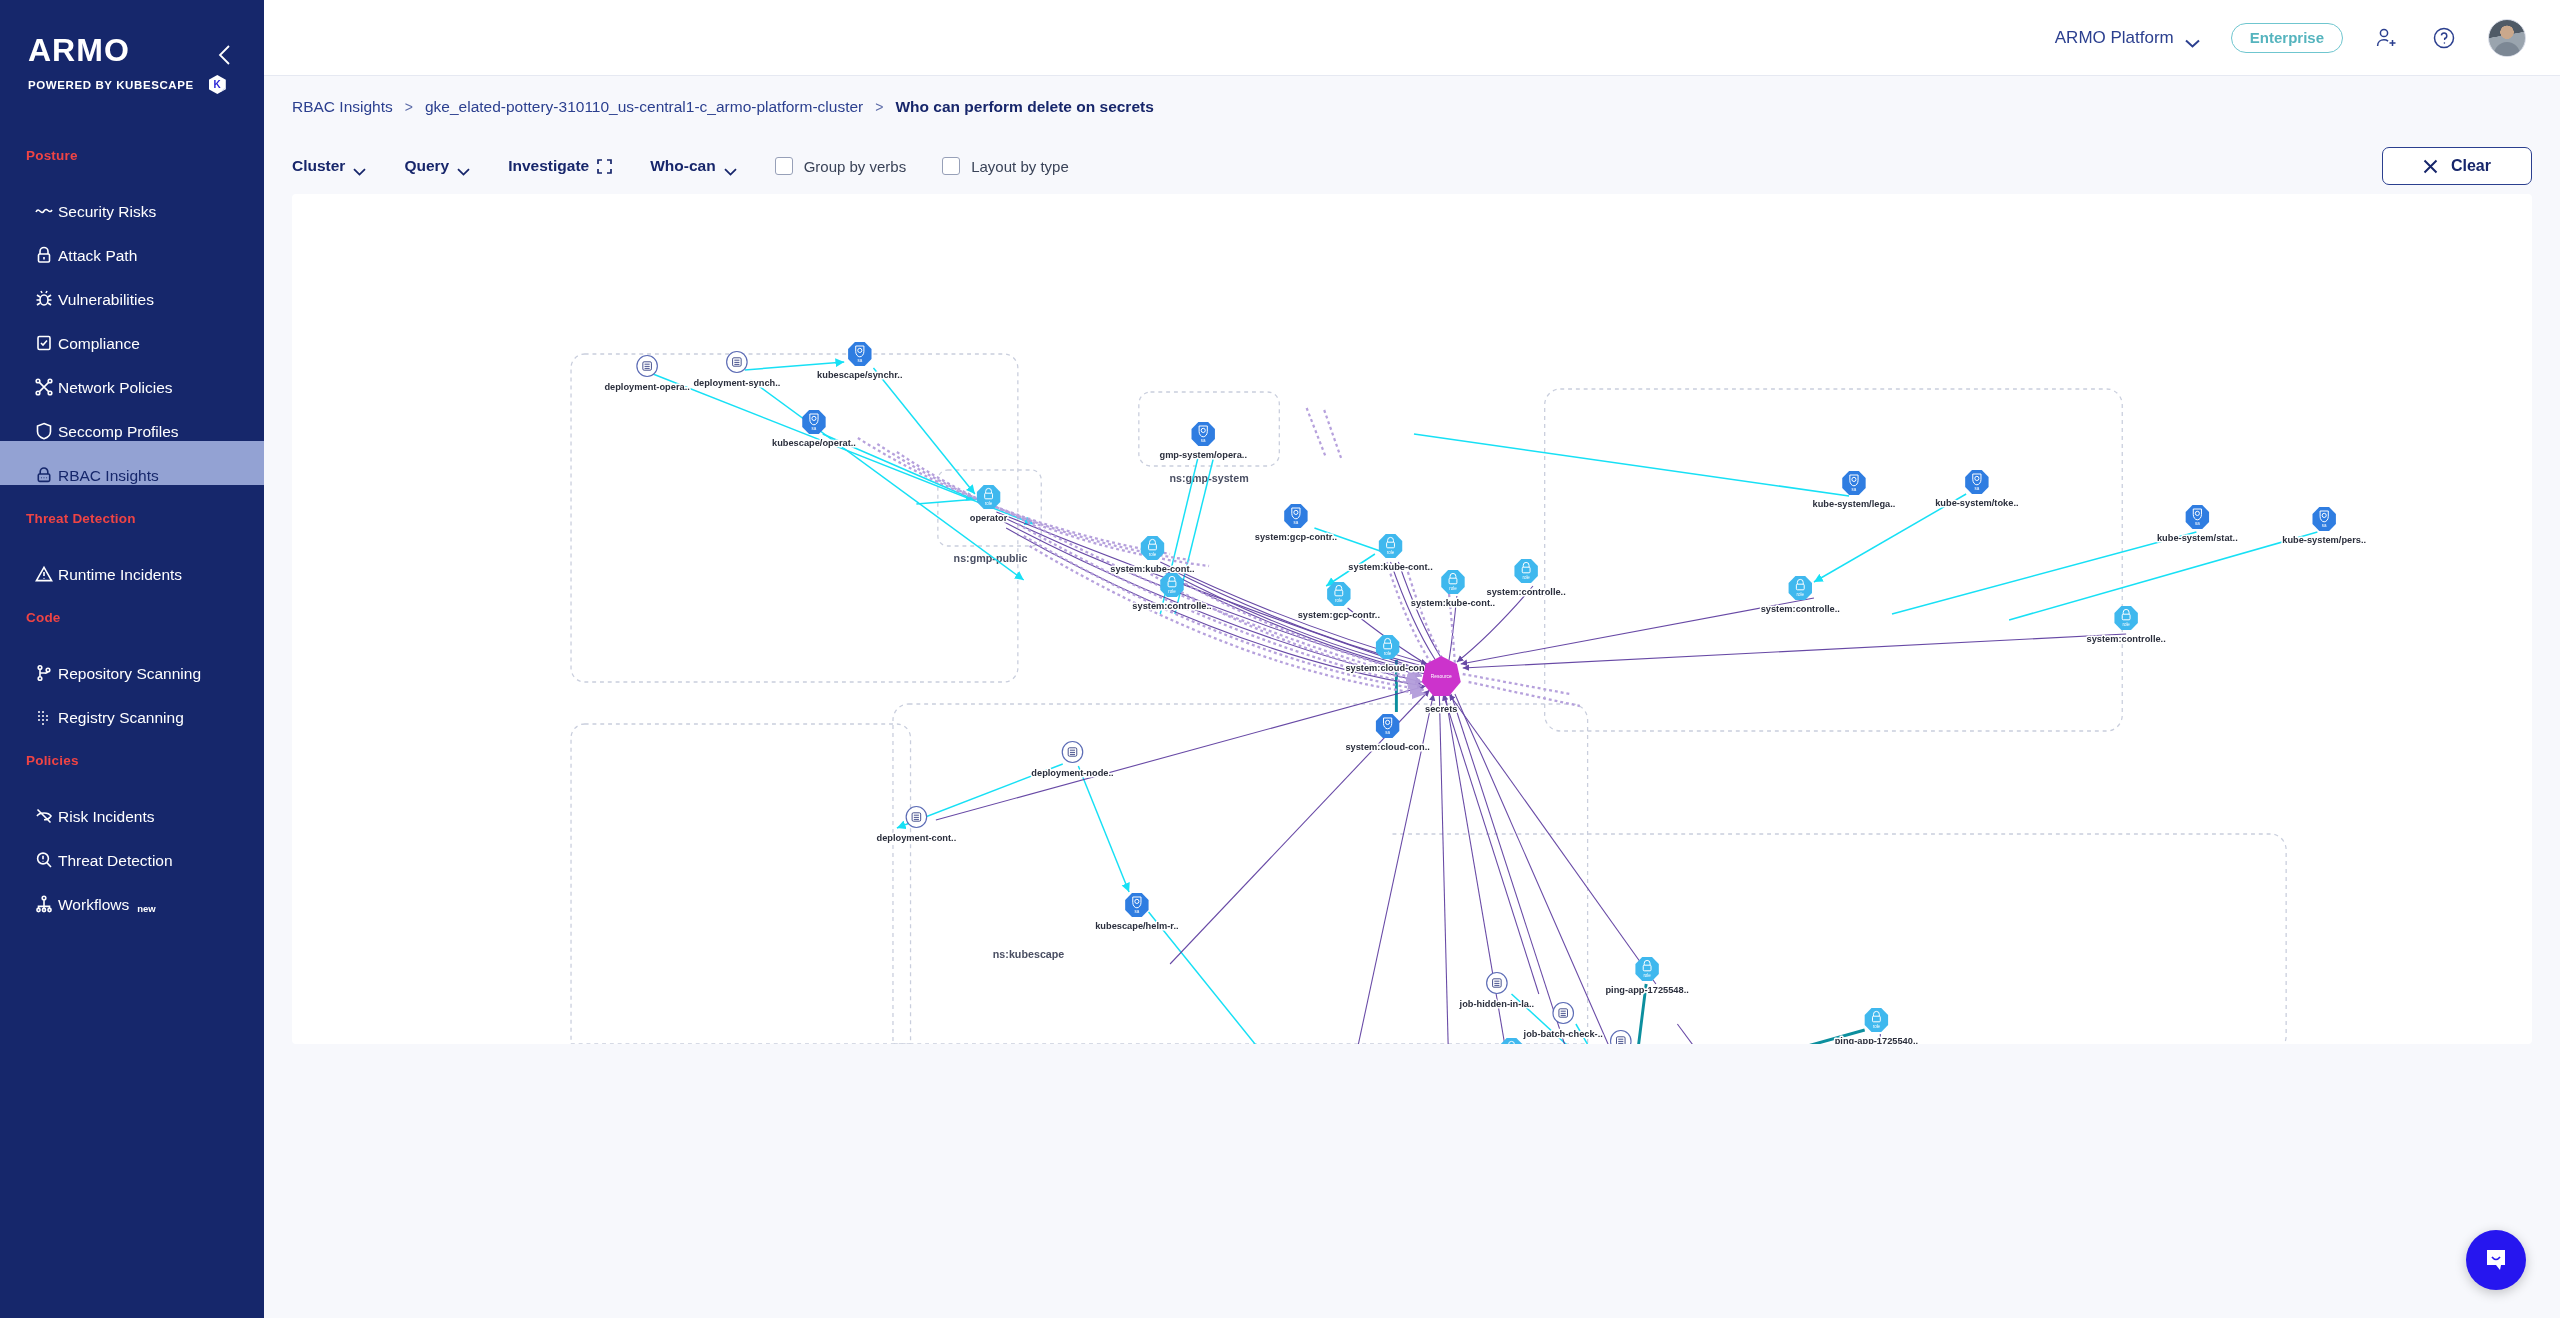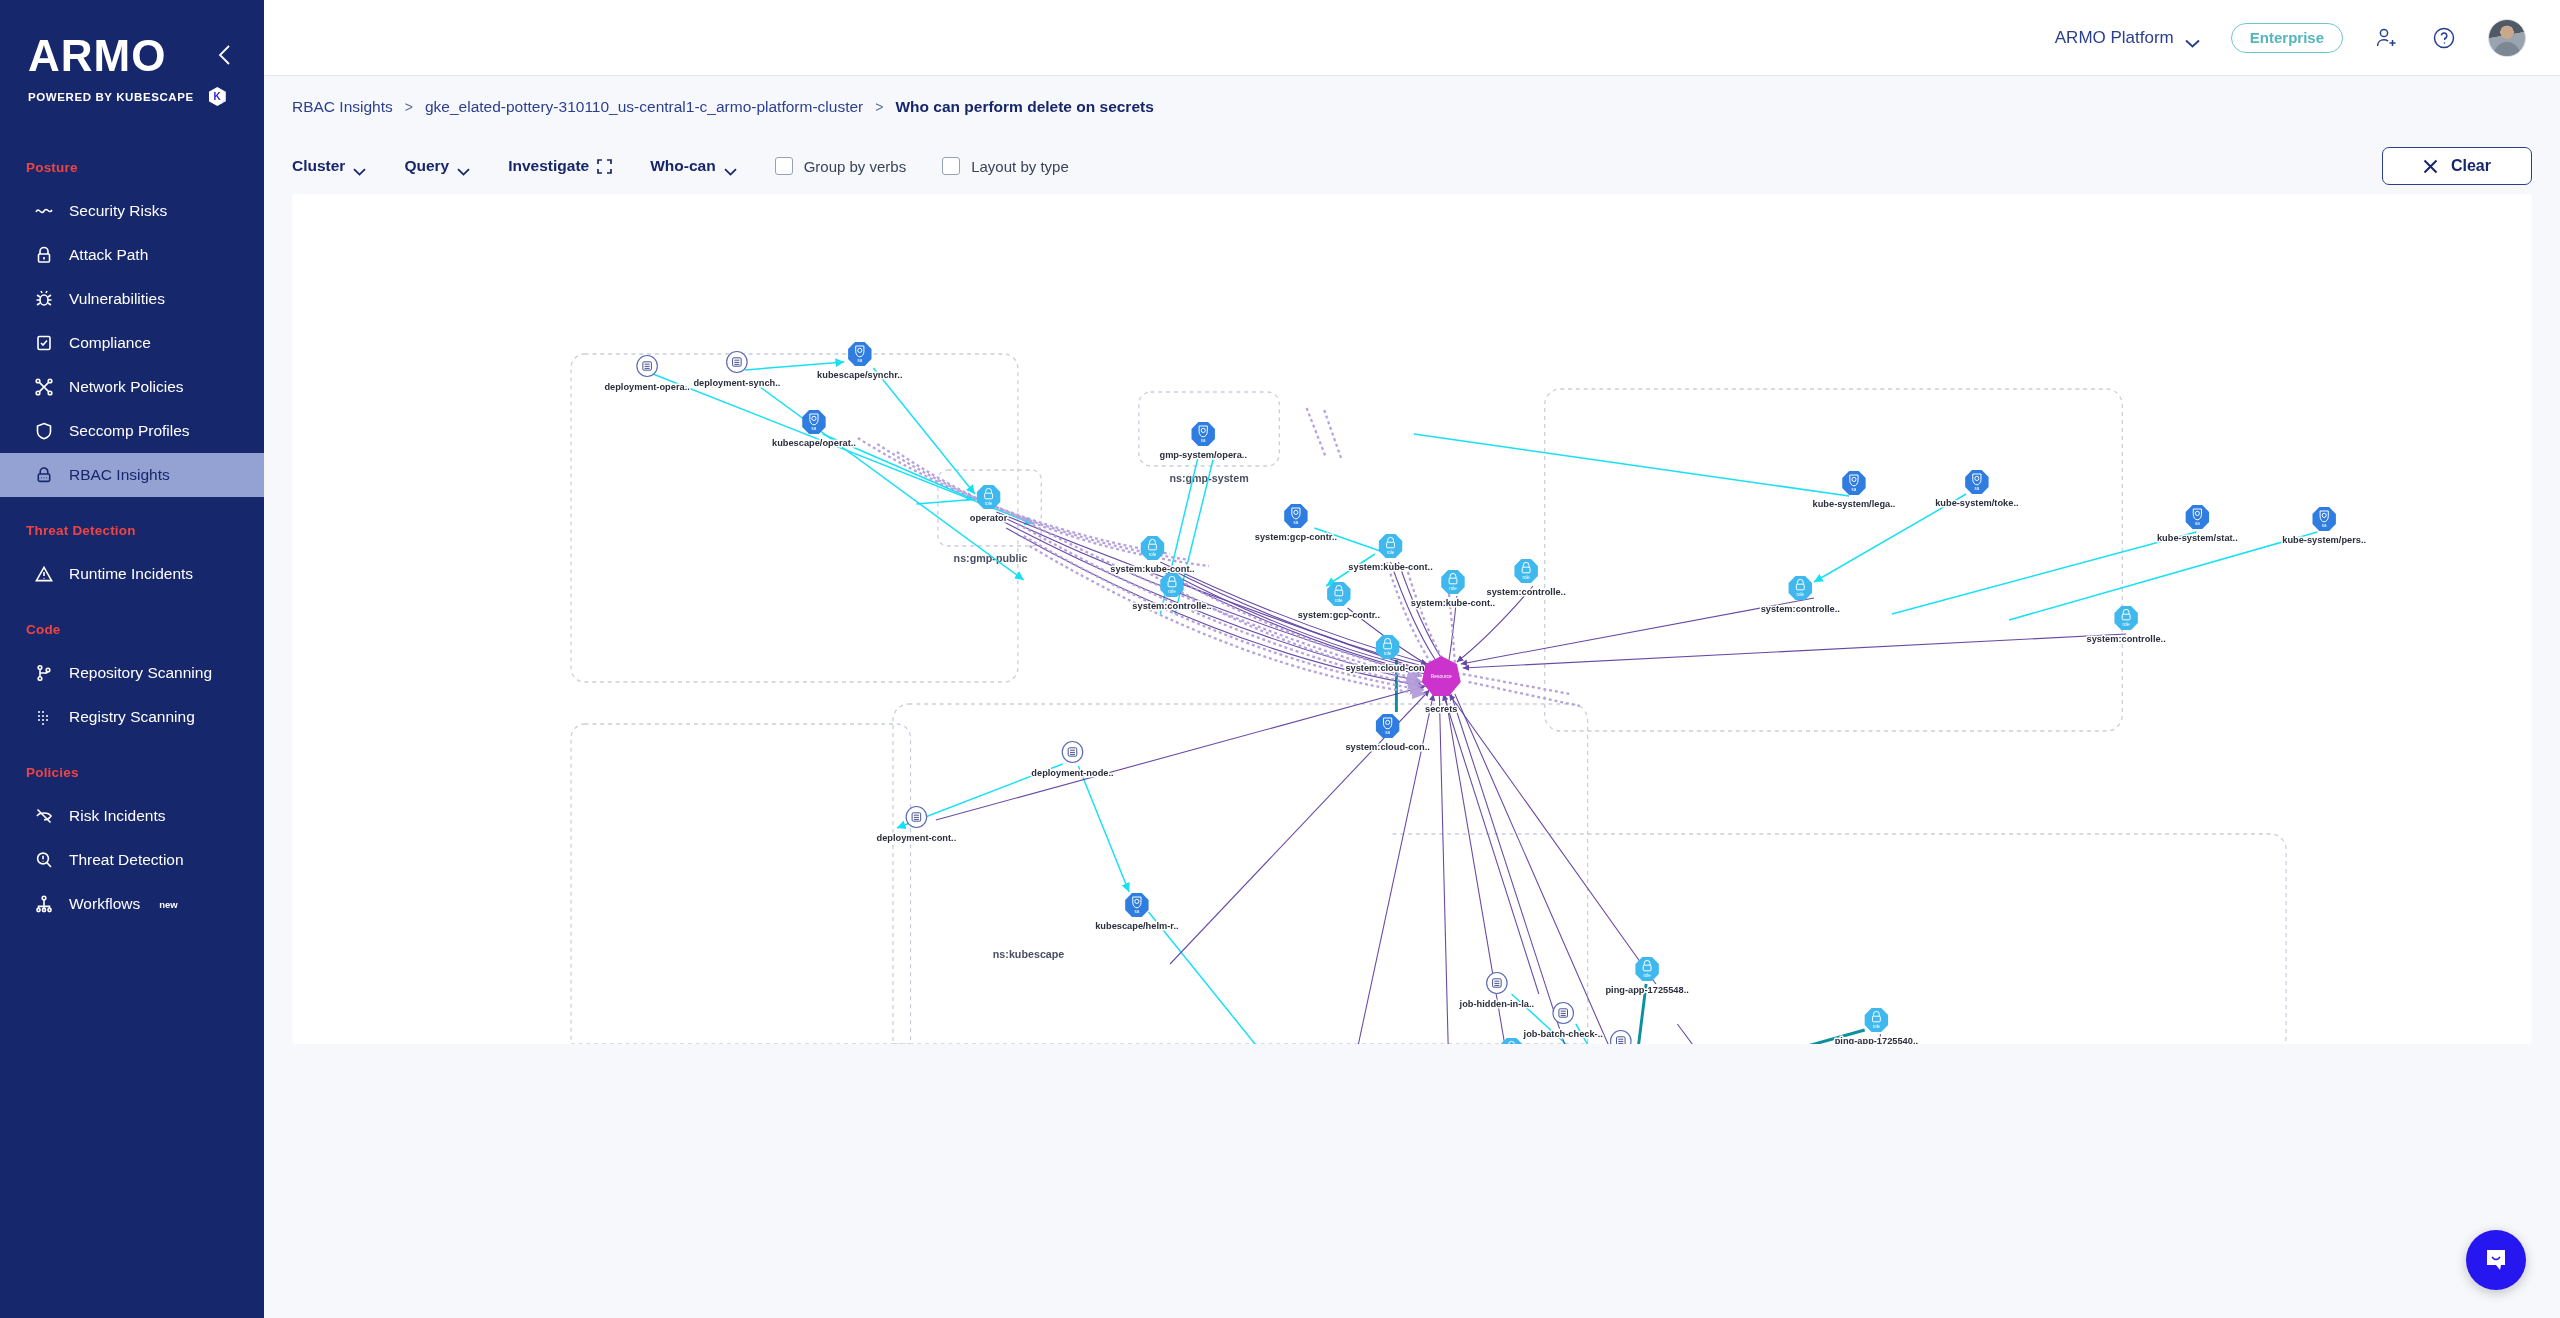--- a/index.html
+++ b/index.html
@@ -11,21 +11,21 @@
   #app { display: flex; width: 2560px; height: 1318px; }
 
   
   #sidebar {
     width: 264px; height: 1318px; flex: 0 0 264px;
     background: #16276b; color: #fff;
     position: relative; display: flex; flex-direction: column;
   }
   .brand { padding: 34px 0 0 28px; position: relative; }
   .brand-logo {
-    font-size: 44px; font-weight: 700; letter-spacing: 1px;
+    font-size: 32px; font-weight: 700; letter-spacing: 1px;
     line-height: 1; color: #ffffff;
   }
   .brand-sub {
     margin-top: 9px; font-size: 11.5px; font-weight: 700;
     letter-spacing: 0.6px; color: #ffffff;
     display: flex; align-items: center; gap: 15px;
   }
   .kube-badge {
     display: inline-flex; align-items: center; justify-content: center;
     width: 17px; height: 19px; background: #ffffff;
@@ -44,21 +44,21 @@
   }
 
   .nav-scroll { margin-top: 54px; flex: 1 1 auto; }
   .nav-group-title {
     font-size: 13.5px; font-weight: 700; color: #ef4444;
     padding: 0 0 0 26px; margin: 26px 0 14px;
     letter-spacing: 0.2px;
   }
   .nav-group-title.first { margin-top: 0; }
   .nav-item {
-    display: flex; align-items: center; gap: 15px;
+    display: flex; align-items: flex-end; gap: 4px;
     height: 44px; padding-left: 34px; cursor: pointer;
     font-size: 15.5px; color: #ffffff; position: relative;
   }
   .nav-item.active { background: #93a2d3; color: #16276b; }
   .nav-item.active .nav-ico svg { stroke: #16276b; }
   .nav-ico {
     width: 20px; height: 20px; flex: 0 0 20px;
     display: flex; align-items: center; justify-content: center;
   }
   .nav-ico svg { stroke: #ffffff; fill: none; stroke-width: 1.6; }

